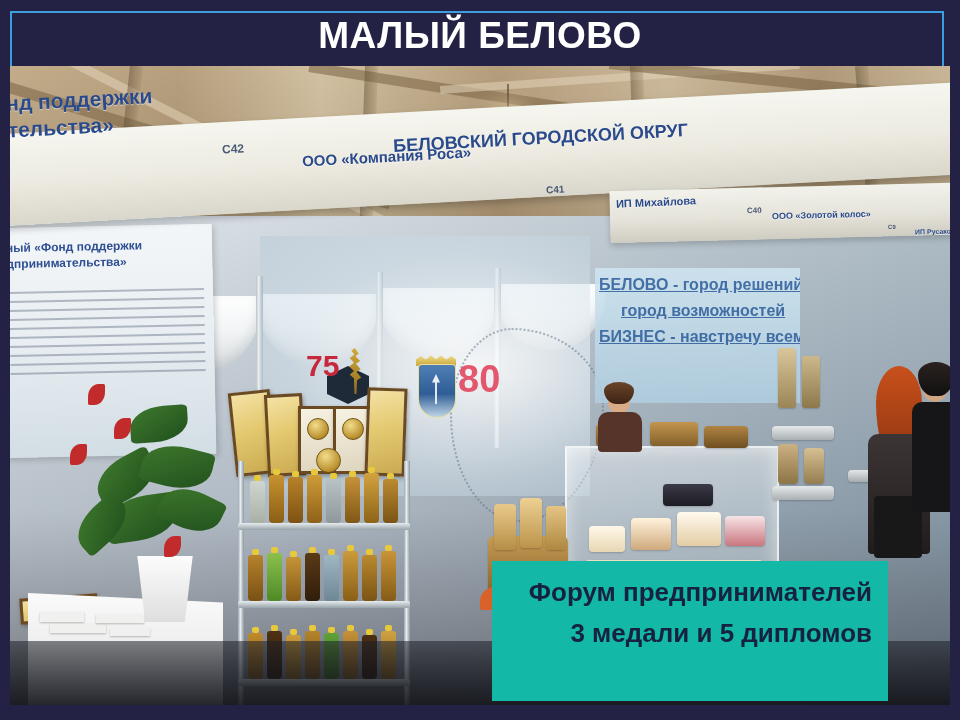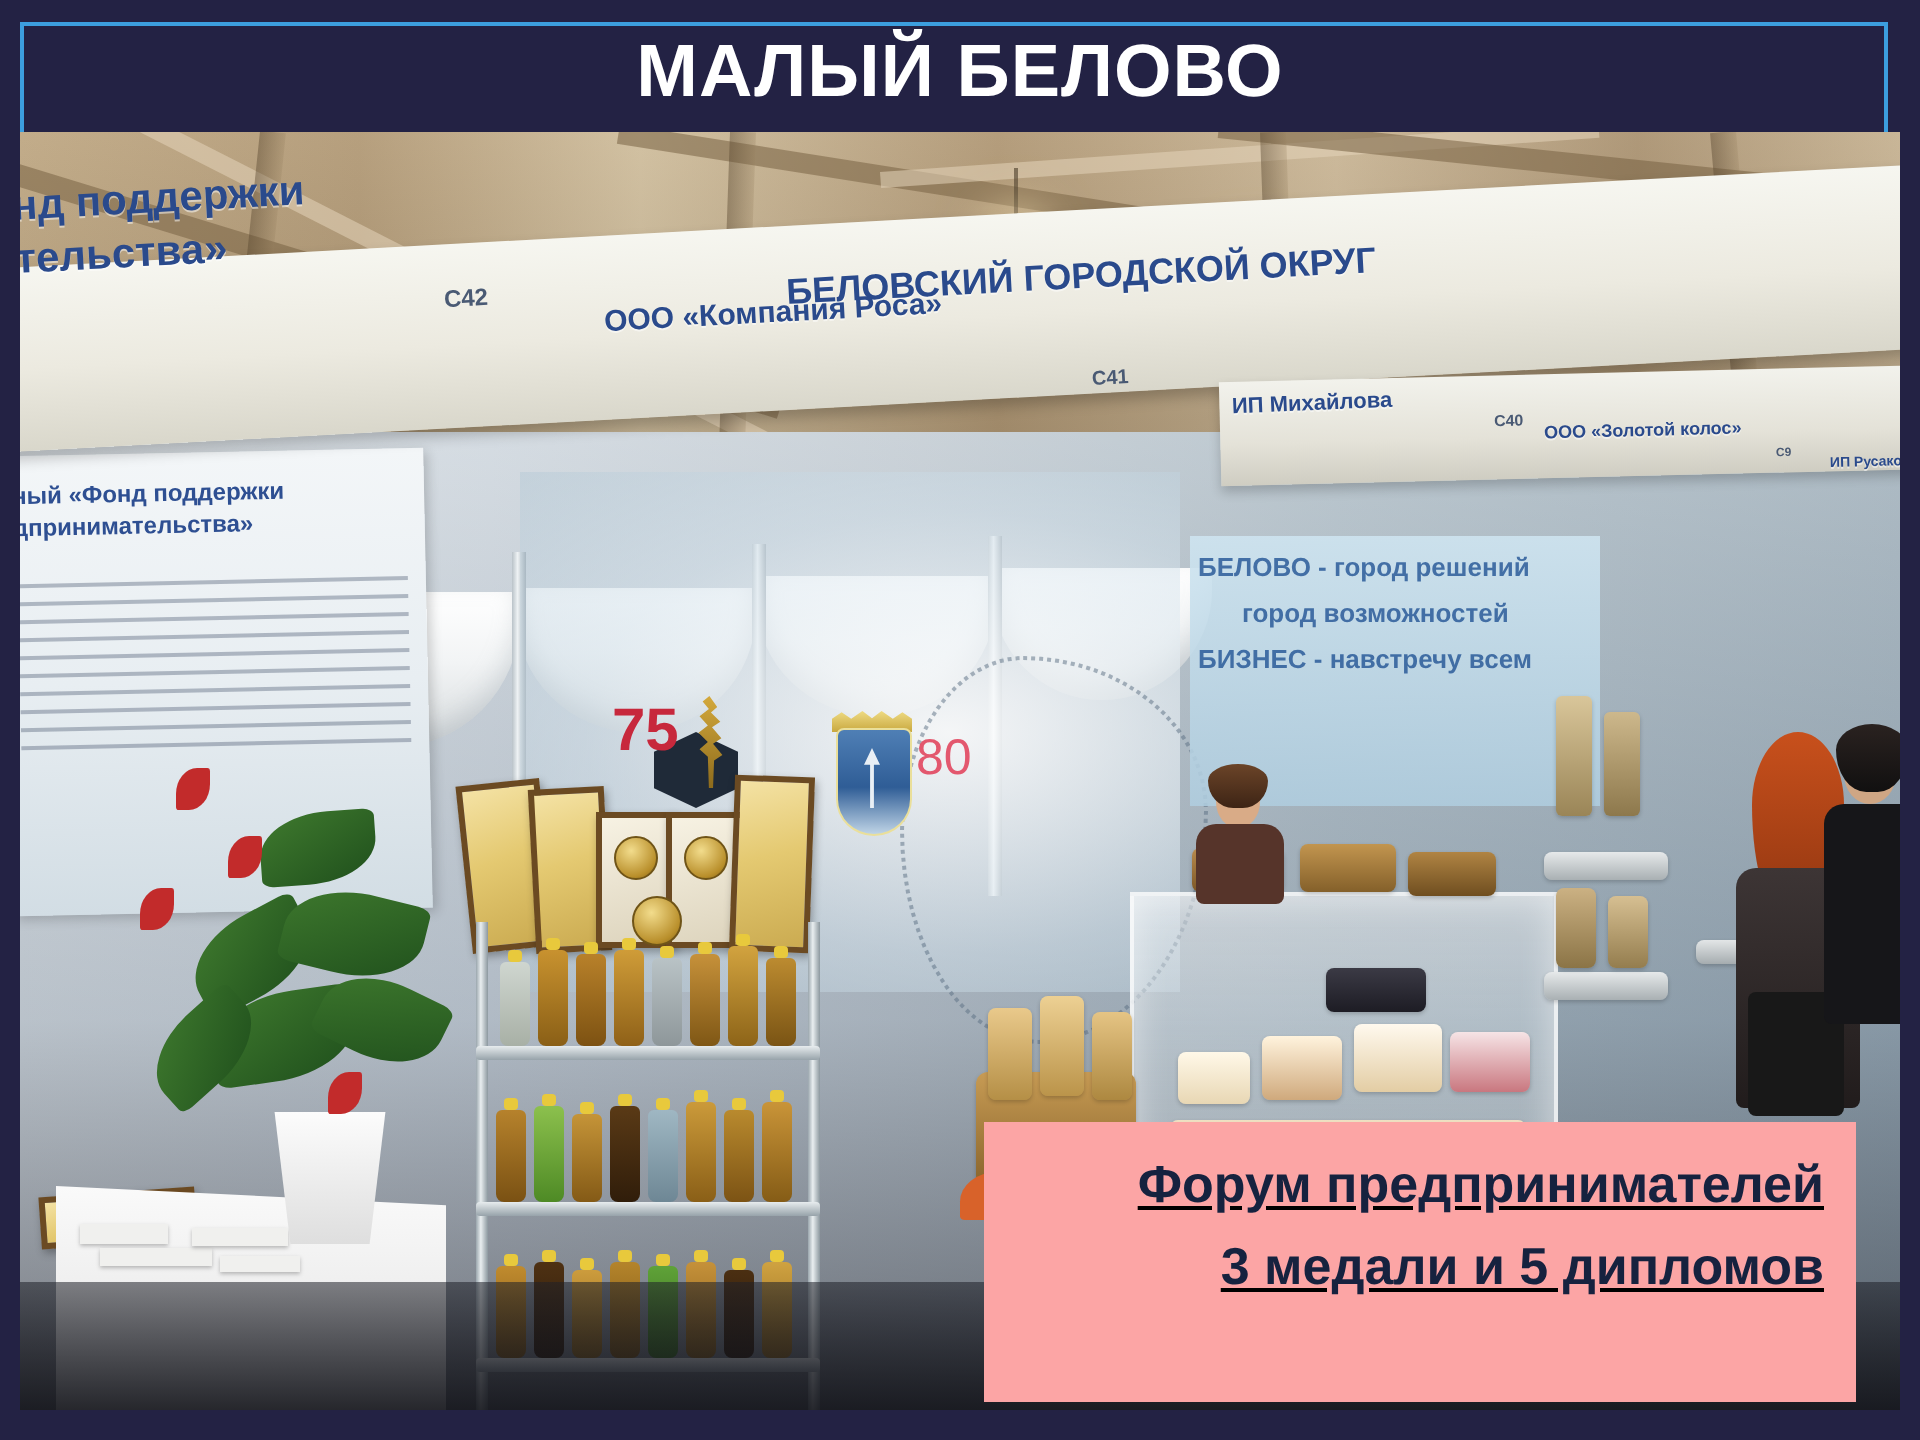--- a/index.html
+++ b/index.html
@@ -214,22 +214,22 @@
     position: absolute;
     left: 422px; top: 308px;
     width: 8px; height: 30px;
     background: #e9eff5;
     clip-path: polygon(50% 0,100% 28%,62% 28%,62% 100%,38% 100%,38% 28%,0 28%);
   }
   .num80 {
     position: absolute;
     left: 448px; top: 296px;
     color: #e2435c;
-    font-size: 25px;
-    font-weight: normal;
+    font-size: 38px;
+    font-weight: bold;
     line-height: 34px;
     opacity: 0.88;
   }
   .num75 {
     position: absolute;
     left: 296px; top: 285px;
     color: #c7283c;
     font-size: 30px;
     font-weight: bold;
     line-height: 30px;
@@ -261,24 +261,25 @@
     position: absolute;
     left: 585px; top: 202px;
     width: 205px; height: 135px;
     background: linear-gradient(180deg, rgba(206,228,240,0.9), rgba(176,206,224,0.85));
     overflow: hidden;
   }
   .slogan span {
     display: block;
     color: #2c5c9a;
     font-weight: bold;
-    font-size: 13px;
+    font-size: 16px;
     white-space: nowrap;
     margin: 8px 0 0 4px;
     opacity: 0.85;
+    text-decoration: underline;
   }
 
   
   .rack {
     position: absolute;
     left: 228px; top: 395px;
     width: 172px; height: 285px;
   }
   .rack-shelf {
     position: absolute;
@@ -416,27 +417,26 @@
     left: 0; top: 575px;
     width: 940px; height: 64px;
     background: linear-gradient(180deg, rgba(30,32,40,0.55), rgba(18,19,25,0.9));
   }
 
   
   .caption {
     position: absolute;
     left: 492px;
     top: 561px;
-    width: 436px;
+    width: 396px;
     height: 140px;
-    background: #fca5a5;
+    background: #14b8a6;
     z-index: 40;
     box-sizing: border-box;
     padding: 11px 16px 8px 16px;
-    text-decoration: underline;
   }
   .caption-line {
     display: block;
     color: #16223f;
     font-size: 26px;
     font-weight: bold;
     line-height: 41px;
     text-align: right;
     white-space: nowrap;
   }

